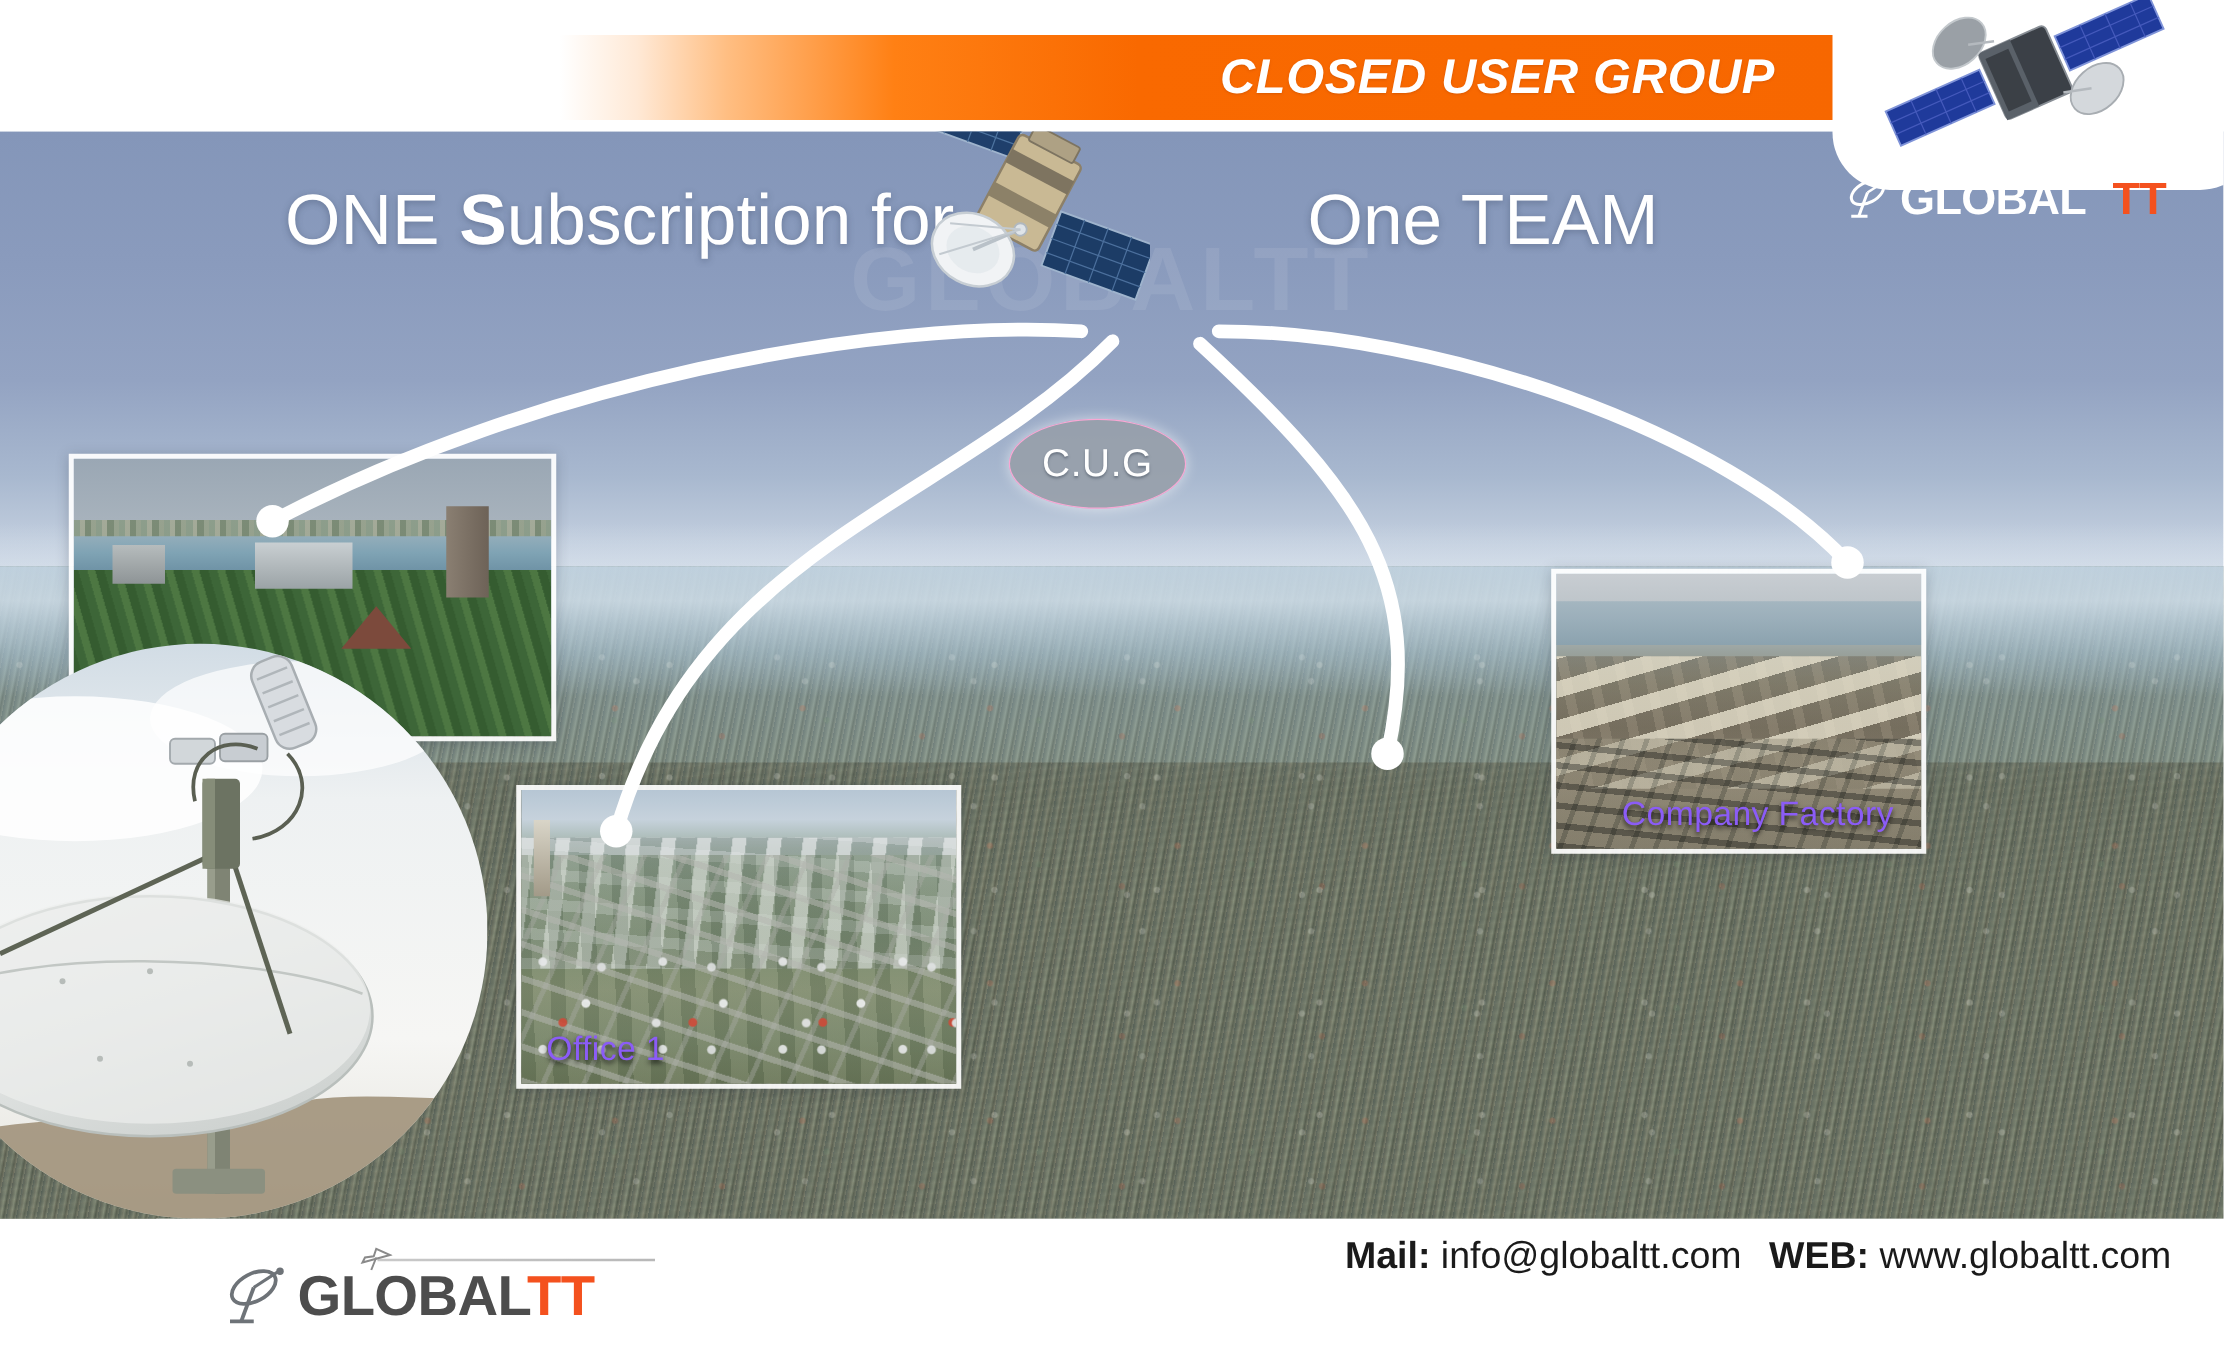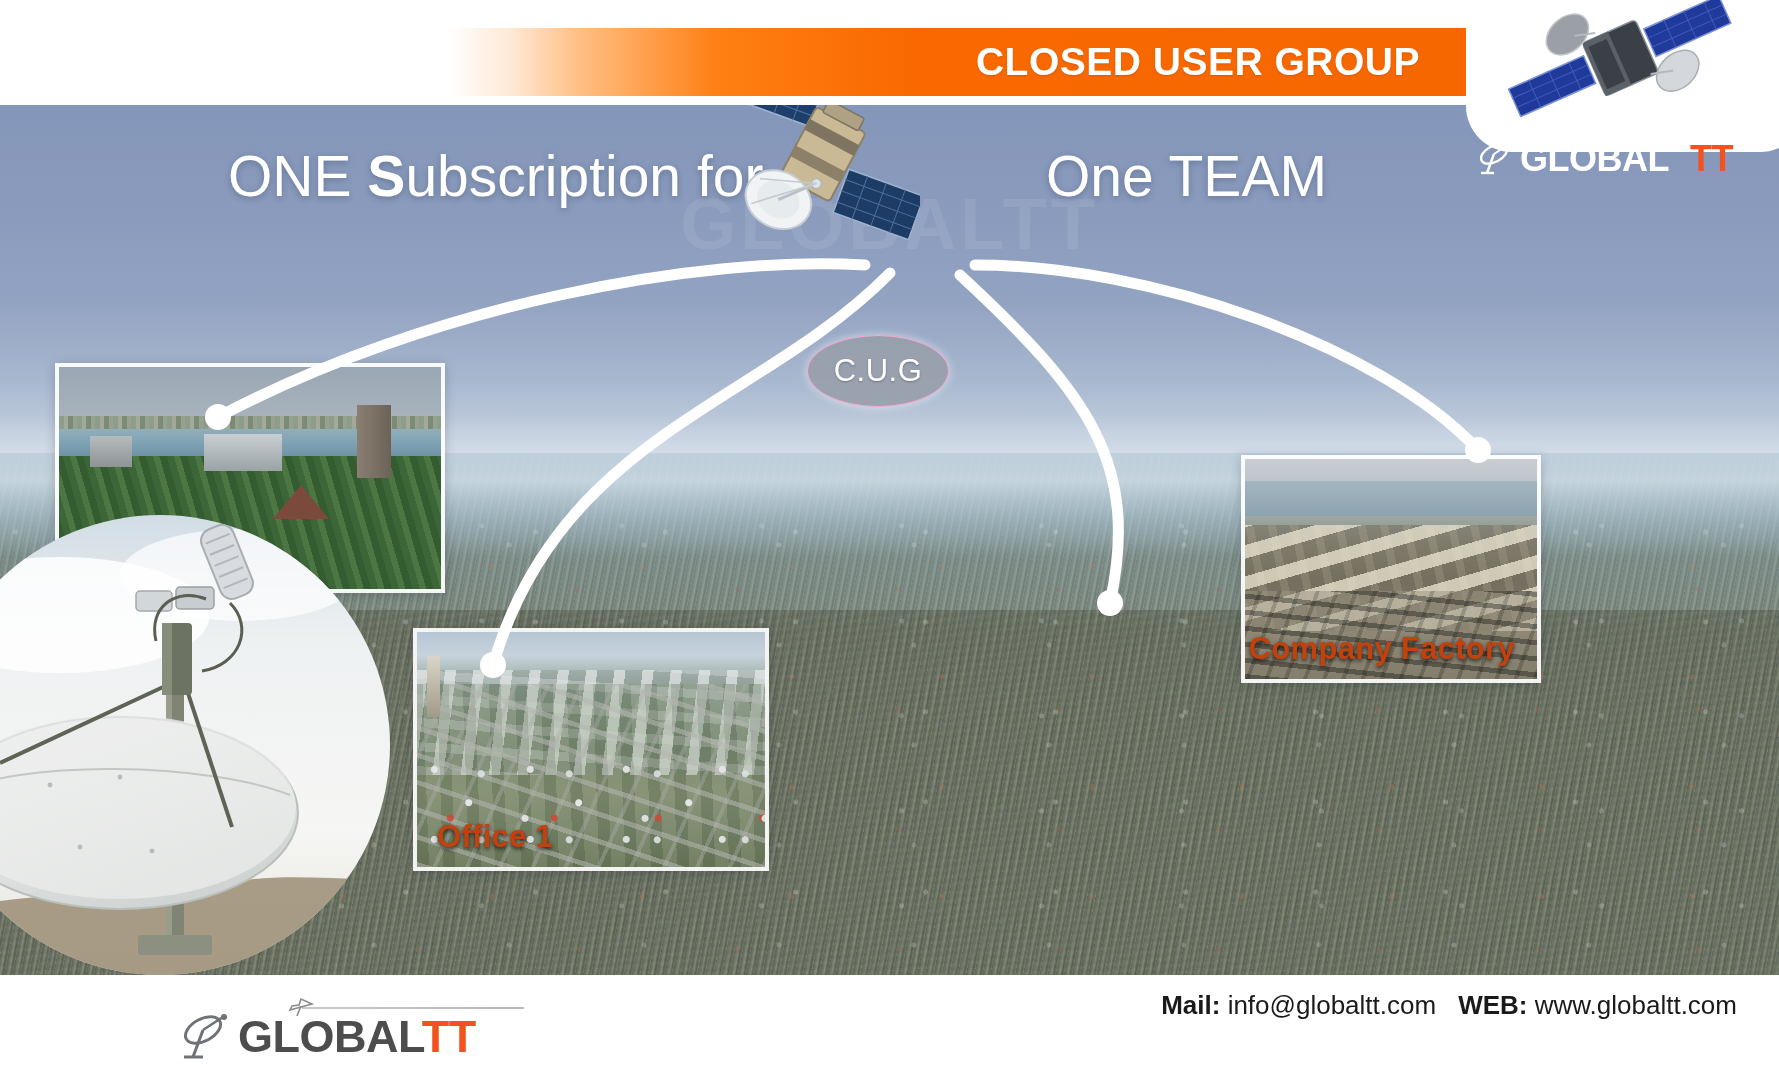--- a/index.html
+++ b/index.html
@@ -26,20 +26,21 @@
   }
 
   
   .header-band {
     position: absolute;
     left: 0; top: 0;
     width: 1779px;
     height: 105px;
     background: #ffffff;
     z-index: 40;
+    font-style: italic;
   }
   .header-orange {
     position: absolute;
     left: 448px;
     top: 28px;
     width: 1028px;
     height: 68px;
     background: linear-gradient(to right,
         rgba(255,255,255,1) 0%,
         rgba(255,233,214,1) 6%,
@@ -241,23 +242,23 @@
   .card {
     position: absolute;
     border: 4px solid rgba(255,255,255,0.92);
     box-sizing: border-box;
     overflow: hidden;
     z-index: 18;
     box-shadow: 0 2px 10px rgba(30,40,55,0.25);
   }
   .card-label {
     position: absolute;
-    color: #c2410c;
-    font-size: 31px;
-    font-weight: bold;
+    color: #8b5cf6;
+    font-size: 27px;
+    font-weight: normal;
     letter-spacing: 0.3px;
     text-shadow: 0 2px 4px rgba(0,0,0,0.75);
     z-index: 3;
   }
   .label-bl { left: 20px; bottom: 12px; }
   .label-br { right: 22px; bottom: 12px; }
 
   
   #card-city {
     left: 55px; top: 258px; width: 390px; height: 230px;
@@ -448,21 +449,21 @@
     position: absolute; left: 108px; top: 6px; width: 26px; height: 22px;
   }
   .footer-contact {
     position: absolute;
     right: 42px;
     top: 8px;
     text-align: right;
     color: #1a1a1a;
   }
   .footer-contact .line1 {
-    font-size: 26px;
+    font-size: 30px;
     line-height: 44px;
     white-space: nowrap;
   }
   .footer-contact .line2 {
     font-size: 25px;
     line-height: 38px;
     white-space: nowrap;
   }
   .footer-contact b { font-weight: bold; }
   .footer-contact .spacer { display: inline-block; width: 22px; }

